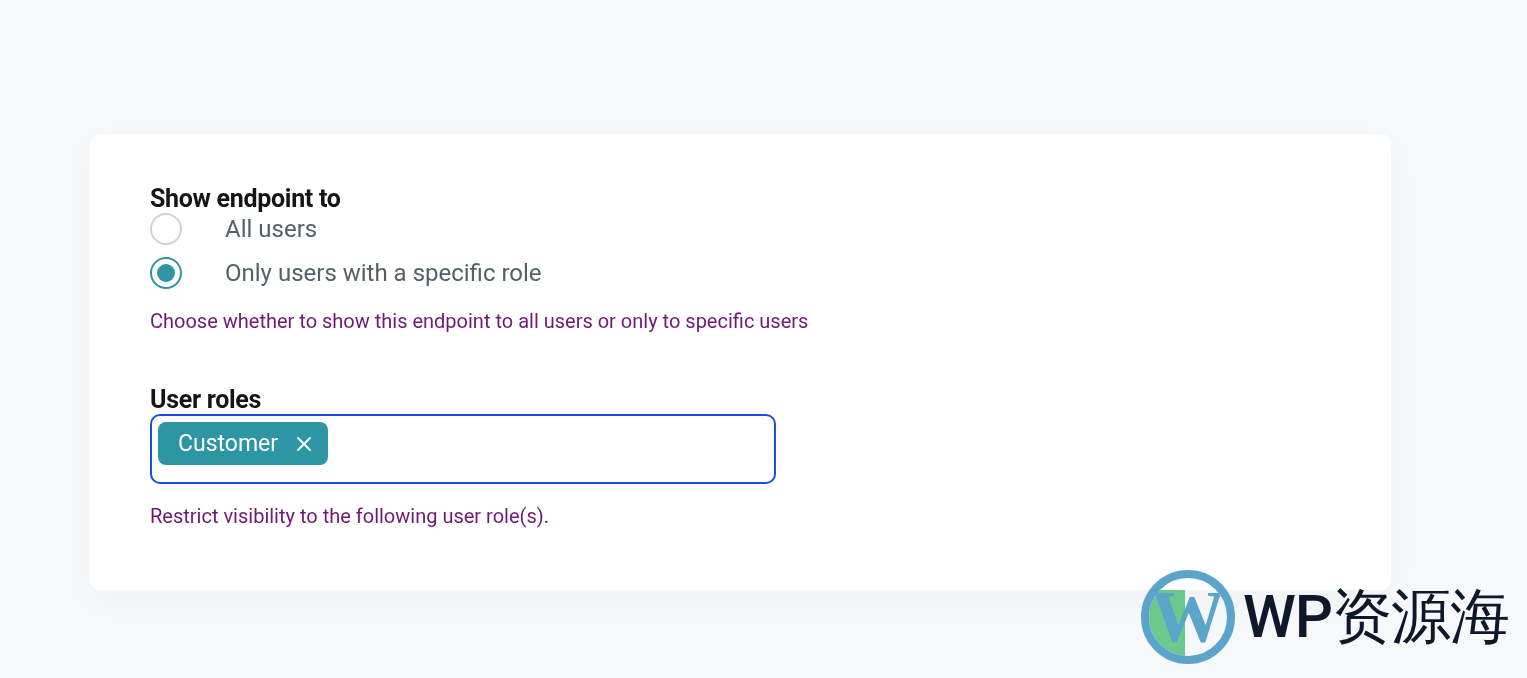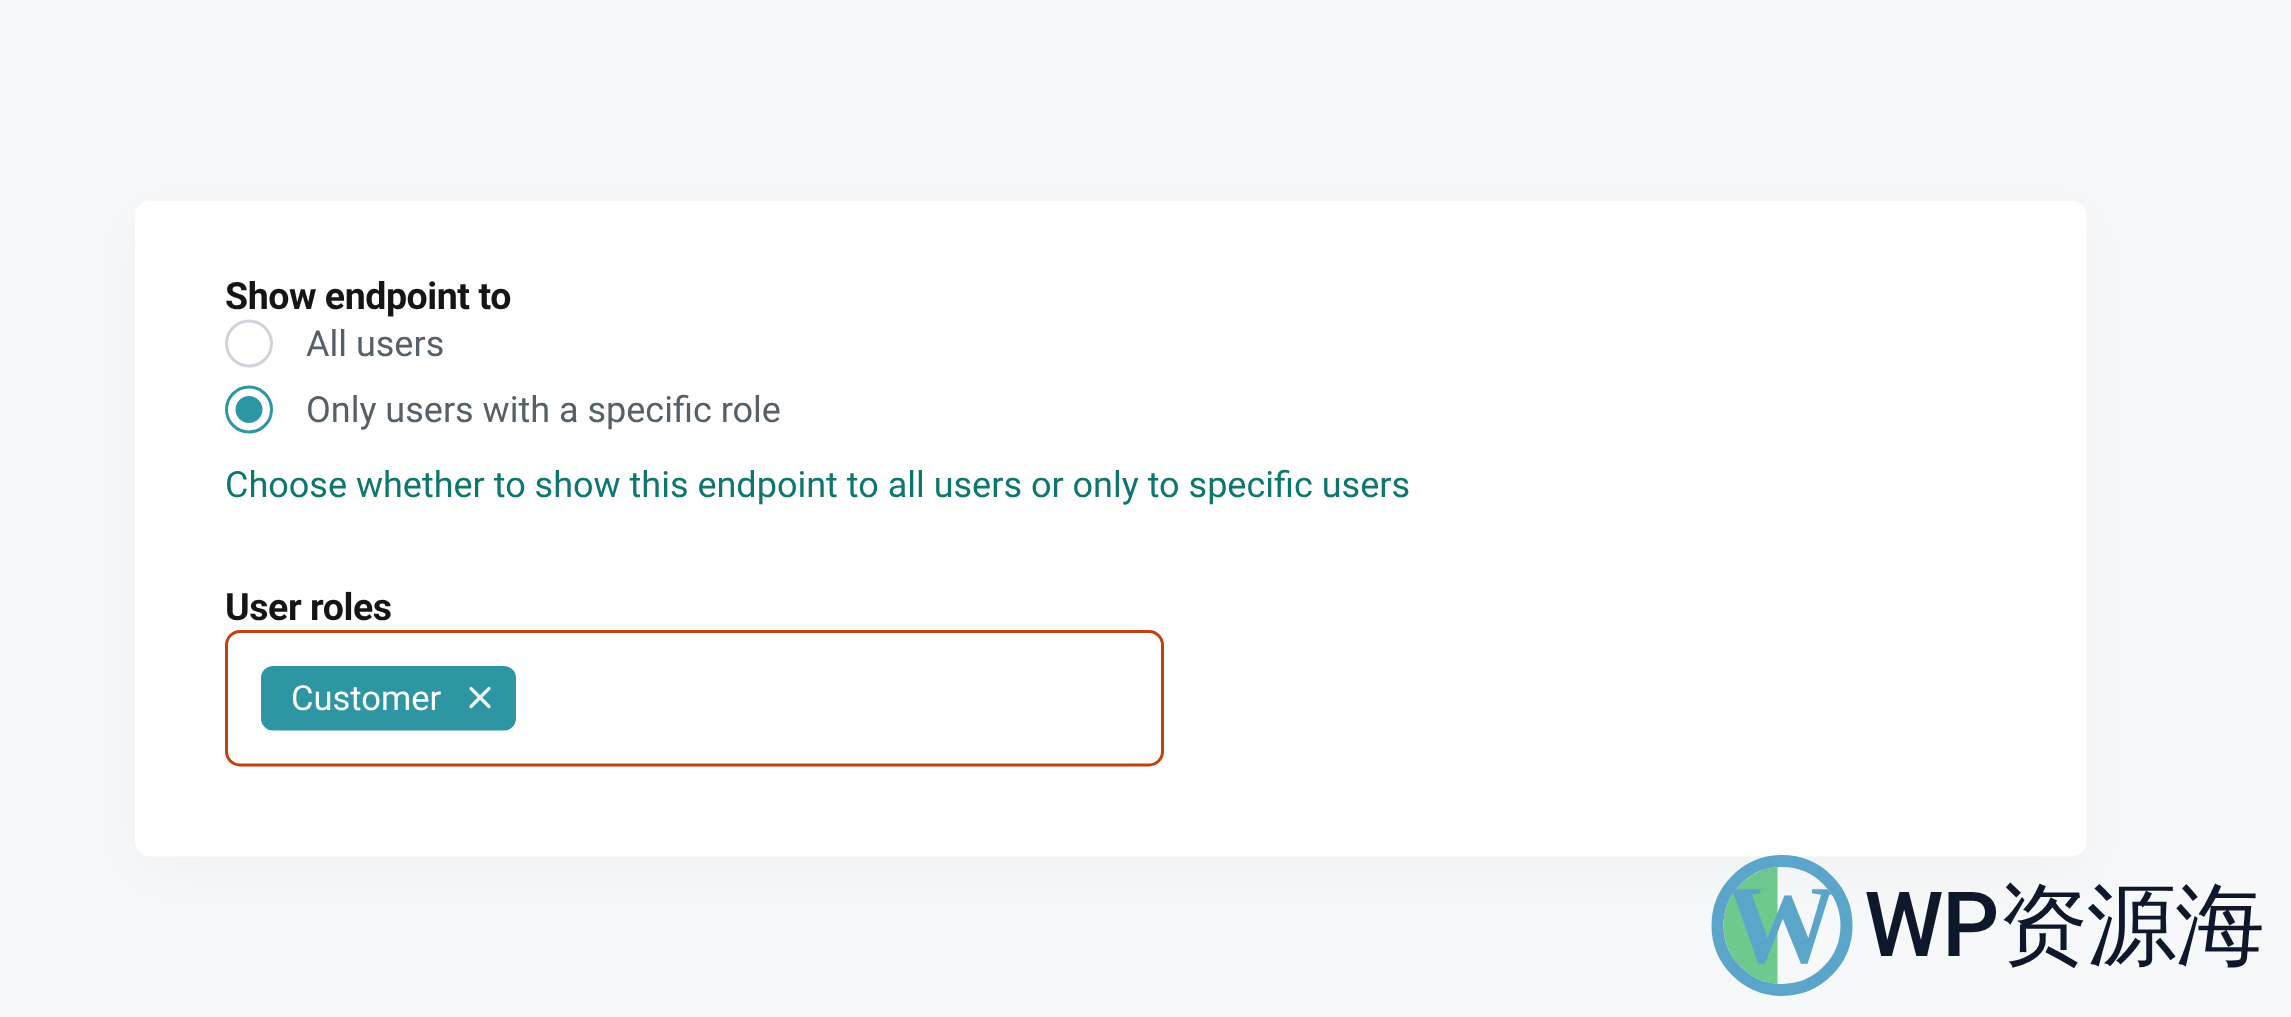--- a/index.html
+++ b/index.html
@@ -40,20 +40,21 @@
   letter-spacing: -0.3px;
 }
 .control-col {
   flex: 1;
 }
 .radio-option {
   display: flex;
   align-items: center;
   margin-bottom: 12px;
   cursor: pointer;
+  gap: 21px;
 }
 .radio-outer {
   width: 32px;
   height: 32px;
   border: 2px solid #cfd4d9;
   border-radius: 50%;
   display: flex;
   align-items: center;
   justify-content: center;
   margin-right: 22px;
@@ -67,32 +68,32 @@
   height: 18px;
   background: #2e95a3;
   border-radius: 50%;
 }
 .radio-text {
   font-size: 24px;
   color: #566068;
   font-weight: 400;
 }
 .help-text {
-  font-size: 24px;
-  color: #0f766e;
+  font-size: 20px;
+  color: #701a75;
   margin-top: 18px;
   line-height: 1.4;
   font-weight: 400;
 }
 .tag-input {
-  border: 2px solid #c2410c;
+  border: 2px solid #1d4ed8;
   border-radius: 10px;
-  padding: 22px;
-  display: flex;
-  align-items: flex-end;
+  padding: 6px;
+  display: flex;
+  align-items: flex-start;
   width: 626px;
   min-height: 70px;
   cursor: text;
 }
 .tag {
   background: #2e95a3;
   color: #ffffff;
   border-radius: 8px;
   padding: 8px 16px 8px 20px;
   display: inline-flex;
@@ -183,20 +184,21 @@
         <span class="tag">
           <span>Customer</span>
           <span class="tag-remove">
             <svg width="16" height="16" viewBox="0 0 16 16">
               <line x1="2" y1="2" x2="14" y2="14" stroke="#ffffff" stroke-width="2.2" stroke-linecap="round"></line>
               <line x1="14" y1="2" x2="2" y2="14" stroke="#ffffff" stroke-width="2.2" stroke-linecap="round"></line>
             </svg>
           </span>
         </span>
       </div>
+      <div class="help-text">Restrict visibility to the following user role(s).</div>
     </div>
   </div>
 
 </div>
 
 <div class="watermark">
   <div class="wm-logo">
     <span class="wm-half"></span>
     <span class="wm-w">W</span>
   </div>

